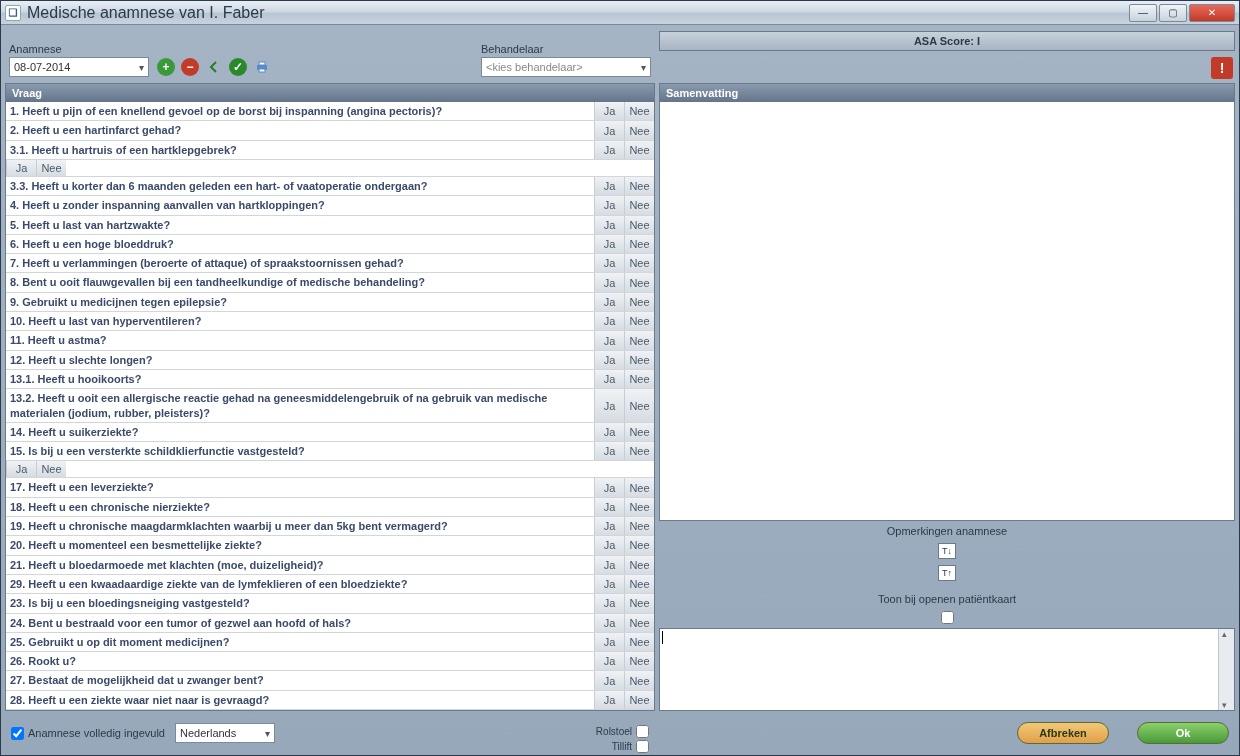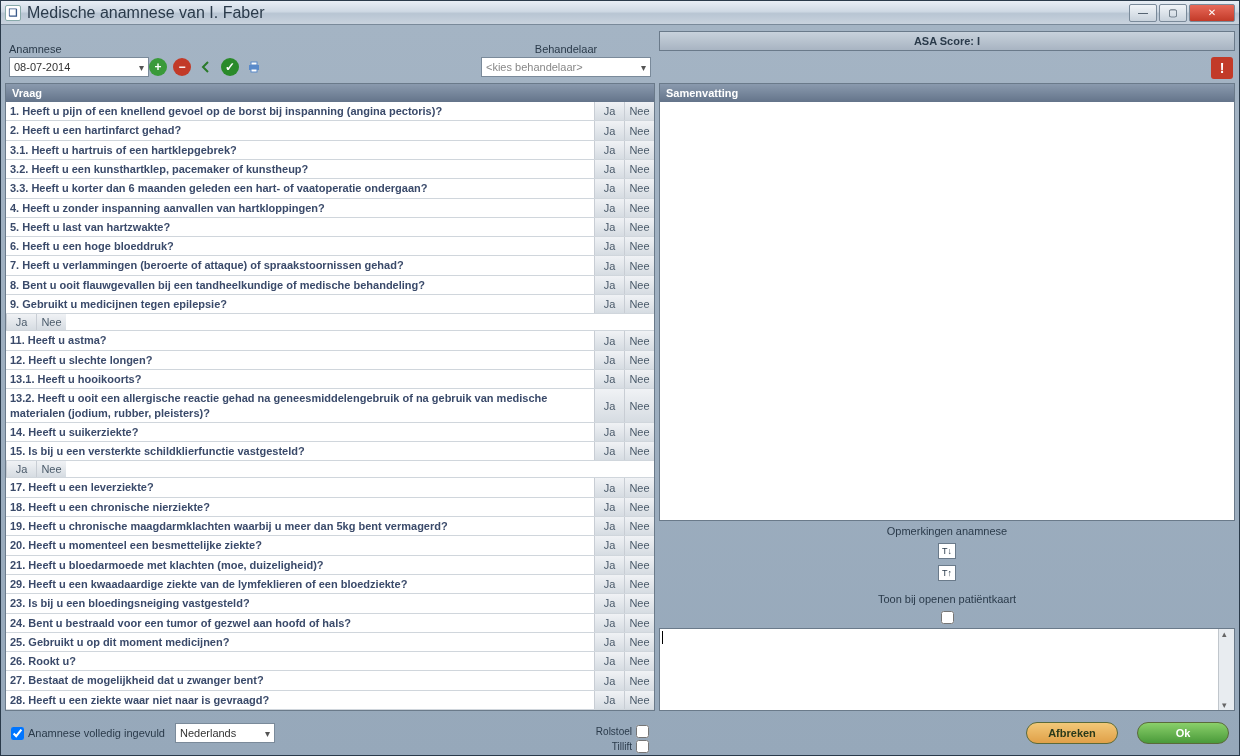--- a/index.html
+++ b/index.html
@@ -144,21 +144,21 @@
 
 .remarks-area{
   flex:1;background:#fff;border:1px solid #6a7a8a;
   padding:2px;overflow:auto;position:relative;
 }
 .remarks-area .cursor{border-left:1px solid #000;height:13px;display:inline-block;}
 .remarks-area .sb{position:absolute;right:0;top:0;bottom:0;width:16px;background:#e8ecf0;border-left:1px solid #c0c6cc;}
 .remarks-area .sb::before{content:"▴";position:absolute;top:0;left:3px;font-size:9px;color:#666;}
 .remarks-area .sb::after{content:"▾";position:absolute;bottom:0;left:3px;font-size:9px;color:#666;}
 
-.btnrow{display:flex;gap:19px;justify-content:flex-end;padding:4px 6px;height:36px;align-items:center;}
+.btnrow{display:flex;gap:28px;justify-content:flex-end;padding:4px 6px;height:36px;align-items:center;}
 .pillbtn{
   min-width:92px;height:22px;border-radius:11px;border:1px solid #5a6a3a;
   display:flex;align-items:center;justify-content:center;font-size:11px;font-weight:bold;
   cursor:pointer;color:#2a3a1a;
 }
 .pillbtn.cancel{background:linear-gradient(to bottom,#f2c878,#e0a048);}
 .pillbtn.ok{background:linear-gradient(to bottom,#8ad06a,#4a9a3a);color:#fff;}
 
 .rightcol .toparea{height:50px;display:flex;flex-direction:column;gap:6px;padding-top:2px;}
 </style>
@@ -177,21 +177,21 @@
     </div>
   </div>
 
   <div class="content">
 
     <div class="leftcol">
 
       <div class="toprow">
         <div class="fieldgrp">
           <div class="fieldlabel">Anamnese</div>
-          <div style="display:flex;align-items:center;">
+          <div style="display:flex;gap:8px;align-items:center;">
             <div class="combo" style="min-width:140px;">
               <span>08-07-2014</span>
             </div>
             <div class="toolbar-icons">
               <div class="ticon add">+</div>
               <div class="ticon remove">−</div>
               <div class="ticon prev">
                 <svg viewBox="0 0 14 14">
                     <path d="M9 2 L4 7 L9 12" fill="none" stroke="#2a7a2a" stroke-width="2"></path>
                   </svg>
@@ -200,21 +200,21 @@
               <div class="ticon print">
                 <svg viewBox="0 0 14 14">
                     <rect x="2" y="5" width="10" height="5" fill="#5a8aca"></rect>
                     <rect x="4" y="2" width="6" height="3" fill="#fff" stroke="#5a8aca"></rect>
                     <rect x="4" y="9" width="6" height="3" fill="#fff" stroke="#5a8aca"></rect>
                   </svg>
               </div>
             </div>
           </div>
         </div>
-        <div class="fieldgrp" style="margin-left:auto;align-items:center;">
+        <div class="fieldgrp" style="margin-left:auto;">
           <div class="fieldlabel">Behandelaar</div>
           <div class="combo" style="min-width:170px;color:#888;">
             <span>&lt;kies behandelaar&gt;</span>
           </div>
         </div>
       </div>
 
       <div class="questions-panel">
         <div class="panel-header">
           <div class="colq">Vraag</div>
@@ -229,21 +229,20 @@
               <div class="qtext">2. Heeft u een hartinfarct gehad?</div>
               <div class="qans">Ja</div>
               <div class="qans">Nee</div>
             </div>
             <div class="qrow">
               <div class="qtext">3.1. Heeft u hartruis of een hartklepgebrek?</div>
               <div class="qans">Ja</div>
               <div class="qans">Nee</div>
             </div>
             <div class="qrow">
-              <div class="qtext">3.2. Heeft u een kunsthartklep, pacemaker of kunstheup?</div>
               <div class="qans">Ja</div>
               <div class="qans">Nee</div>
             </div>
             <div class="qrow">
               <div class="qtext">3.3. Heeft u korter dan 6 maanden geleden een hart- of vaatoperatie ondergaan?</div>
               <div class="qans">Ja</div>
               <div class="qans">Nee</div>
             </div>
             <div class="qrow">
               <div class="qtext">4. Heeft u zonder inspanning aanvallen van hartkloppingen?</div>
@@ -269,20 +268,21 @@
               <div class="qtext">8. Bent u ooit flauwgevallen bij een tandheelkundige of medische behandeling?</div>
               <div class="qans">Ja</div>
               <div class="qans">Nee</div>
             </div>
             <div class="qrow">
               <div class="qtext">9. Gebruikt u medicijnen tegen epilepsie?</div>
               <div class="qans">Ja</div>
               <div class="qans">Nee</div>
             </div>
             <div class="qrow">
+              <div class="qtext">10. Heeft u last van hyperventileren?</div>
               <div class="qans">Ja</div>
               <div class="qans">Nee</div>
             </div>
             <div class="qrow">
               <div class="qtext">11. Heeft u astma?</div>
               <div class="qans">Ja</div>
               <div class="qans">Nee</div>
             </div>
             <div class="qrow">
               <div class="qtext">12. Heeft u slechte longen?</div>

